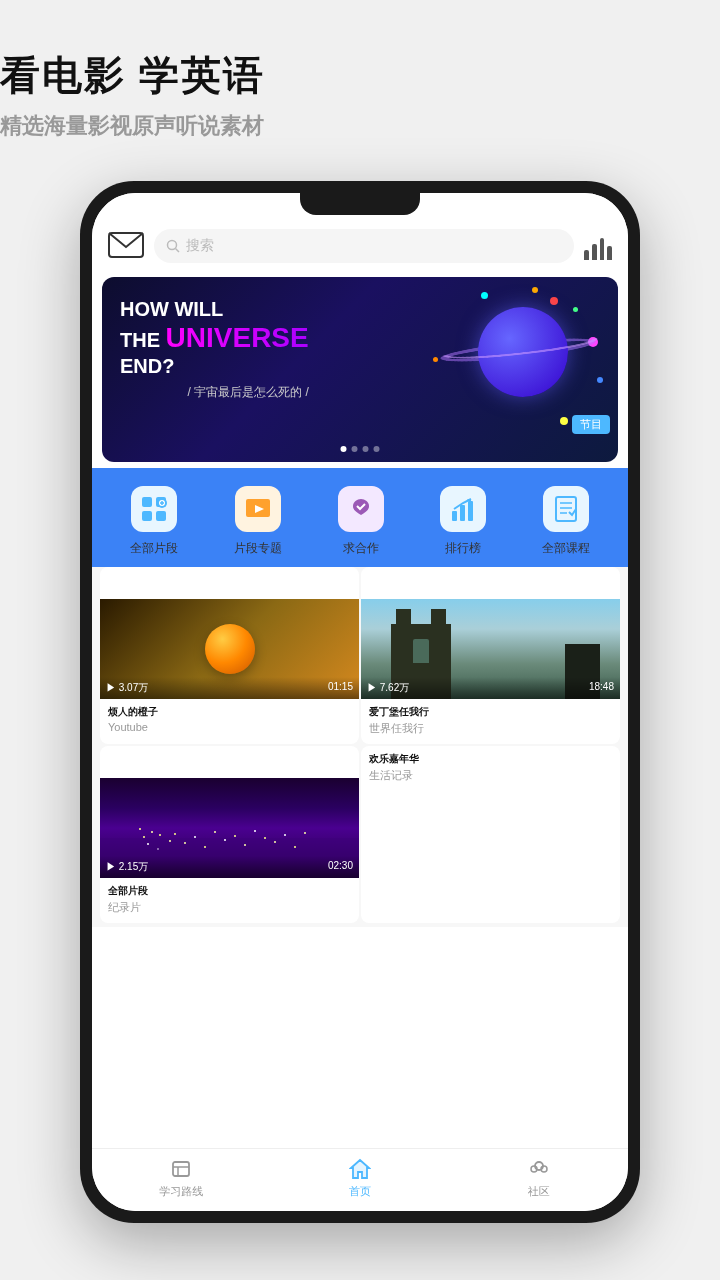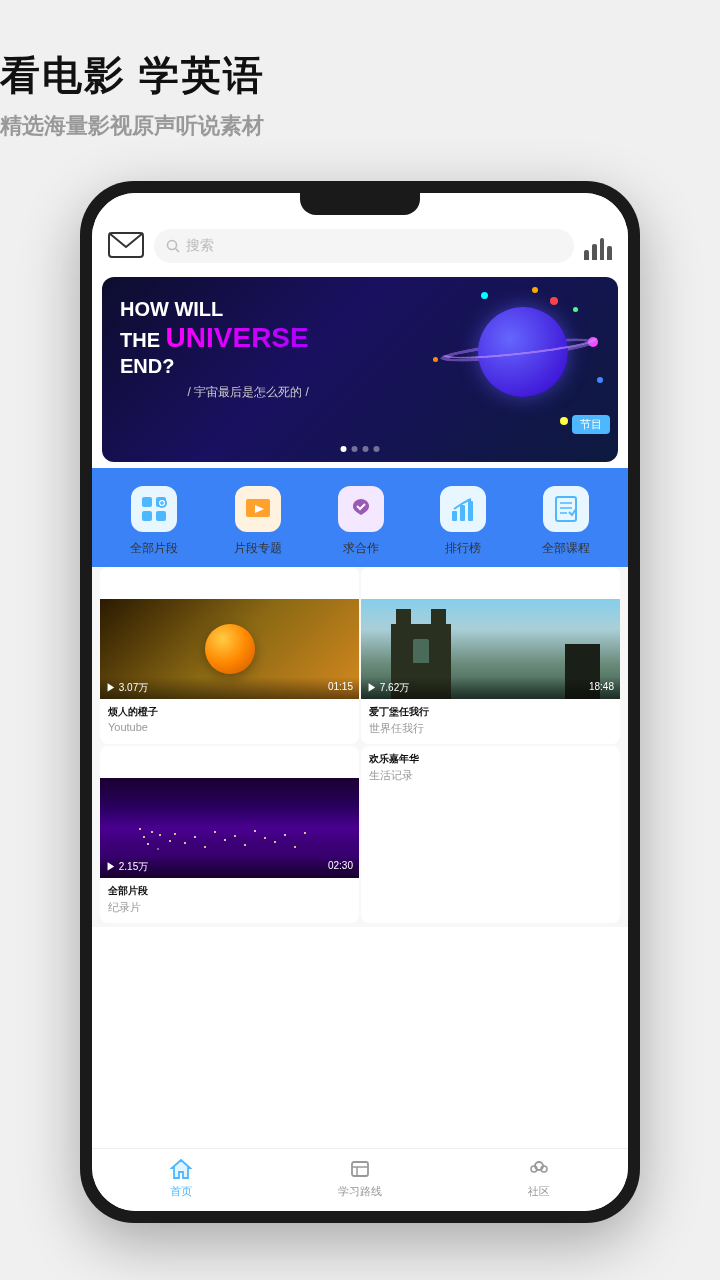--- a/index.html
+++ b/index.html
@@ -588,36 +588,36 @@
 
       </div>
 
     </div>
 
     <div class="bottom-nav">
 
       <div class="nav-item">
         <div class="nav-icon">
           <svg width="22" height="22" viewBox="0 0 22 22">
-            <polygon points="11,2 2,10 4,10 4,20 9,20 9,14 13,14 13,20 18,20 18,10 20,10" fill="none" stroke="#4db8ff" stroke-width="1.8"></polygon>
-            <polygon points="11,2 2,10 4,10 4,20 9,20 9,14 13,14 13,20 18,20 18,10 20,10" fill="#4db8ff" opacity="0.15"></polygon>
-          </svg>
-        </div>
-        <span class="nav-label active">首页</span>
-      </div>
-
-      <div class="nav-item">
-        <div class="nav-icon">
-          <svg width="22" height="22" viewBox="0 0 22 22">
             <rect x="3" y="4" width="16" height="14" rx="2" fill="none" stroke="#999" stroke-width="1.8"></rect>
             <line x1="3" y1="9" x2="19" y2="9" stroke="#999" stroke-width="1.5"></line>
             <line x1="8" y1="9" x2="8" y2="18" stroke="#999" stroke-width="1.5"></line>
           </svg>
         </div>
         <span class="nav-label">学习路线</span>
+      </div>
+
+      <div class="nav-item">
+        <div class="nav-icon">
+          <svg width="22" height="22" viewBox="0 0 22 22">
+            <polygon points="11,2 2,10 4,10 4,20 9,20 9,14 13,14 13,20 18,20 18,10 20,10" fill="none" stroke="#4db8ff" stroke-width="1.8"></polygon>
+            <polygon points="11,2 2,10 4,10 4,20 9,20 9,14 13,14 13,20 18,20 18,10 20,10" fill="#4db8ff" opacity="0.15"></polygon>
+          </svg>
+        </div>
+        <span class="nav-label active">首页</span>
       </div>
 
       <div class="nav-item">
         <div class="nav-icon">
           <svg width="22" height="22" viewBox="0 0 22 22">
             <circle cx="11" cy="8" r="4" fill="none" stroke="#999" stroke-width="1.8"></circle>
             <circle cx="6" cy="11" r="3" fill="none" stroke="#999" stroke-width="1.5"></circle>
             <circle cx="16" cy="11" r="3" fill="none" stroke="#999" stroke-width="1.5"></circle>
           </svg>
         </div>

